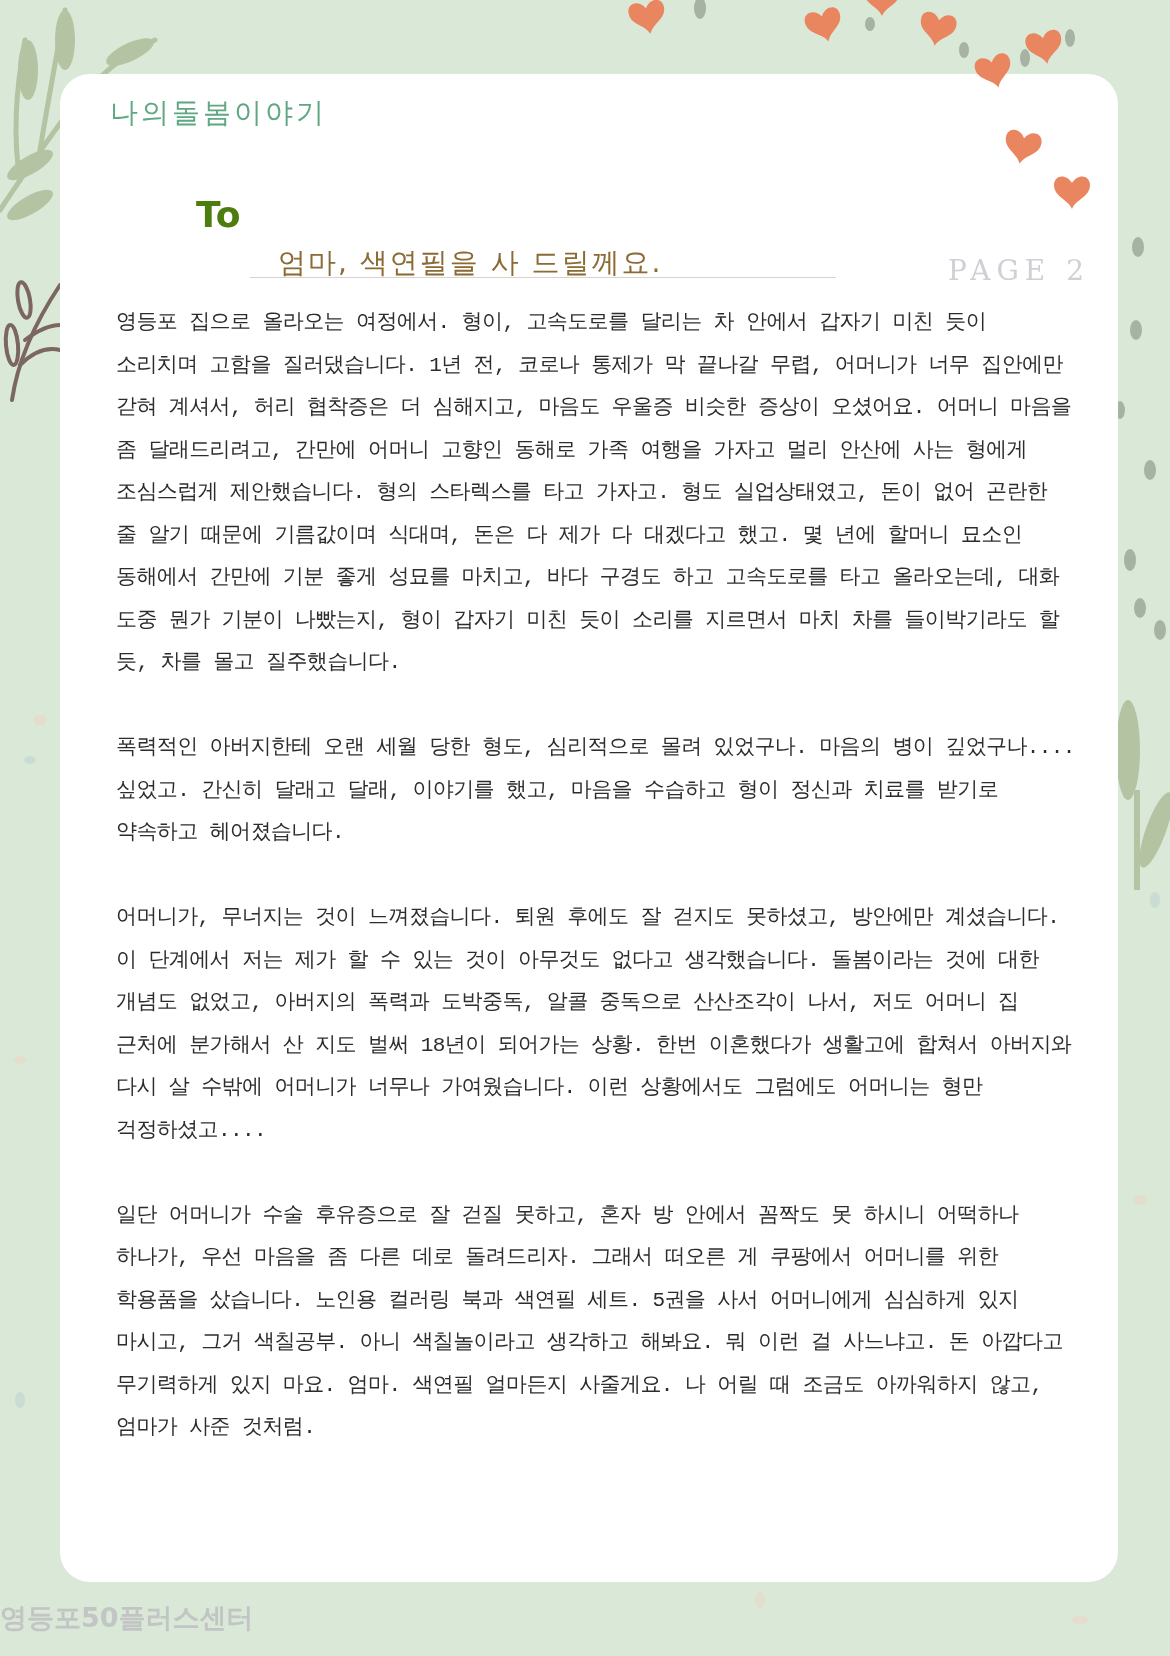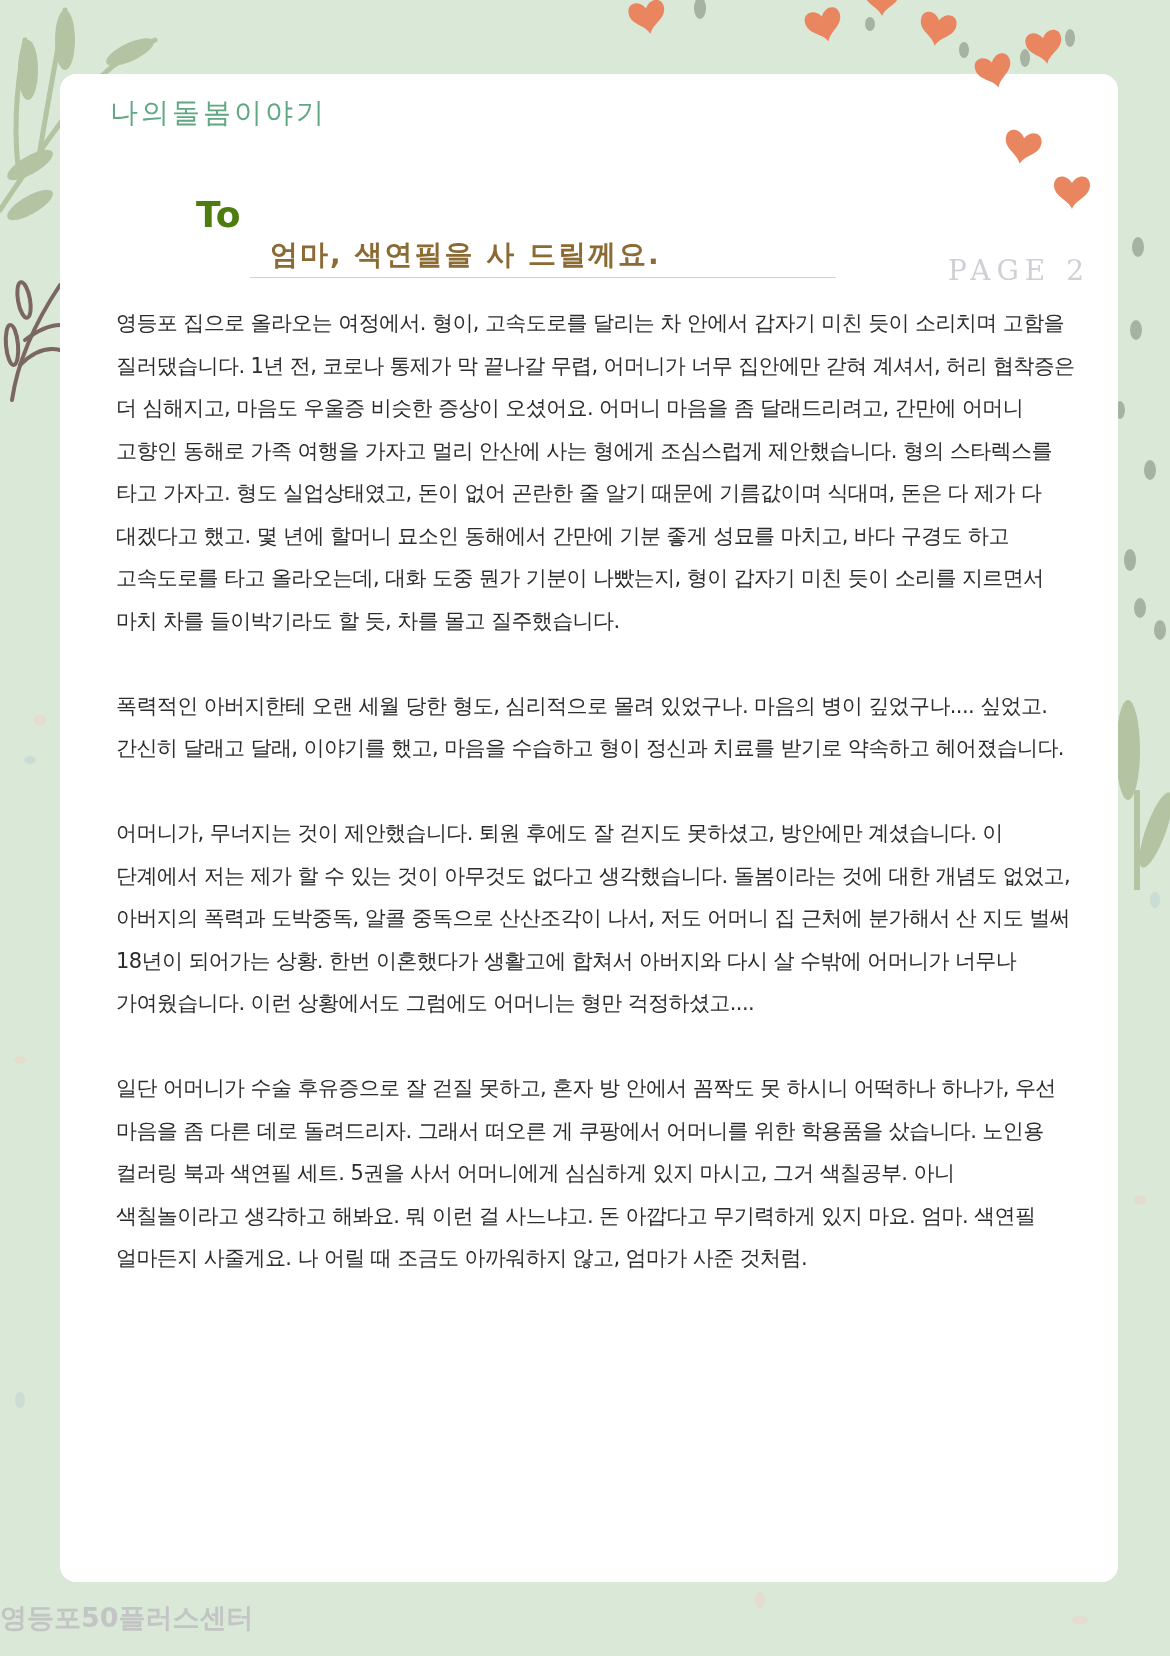--- a/index.html
+++ b/index.html
@@ -4,21 +4,21 @@
 <style>
   html, body { margin: 0; padding: 0; }
   body {
     width: 1170px; height: 1656px; position: relative; overflow: hidden;
     background: #dae8d8;
     font-family: "DejaVu Sans", "Liberation Sans", sans-serif;
   }
   .deco { position: absolute; pointer-events: none; }
   .card {
     position: absolute; left: 60px; top: 74px; width: 1058px; height: 1508px;
-    background: #ffffff; border-radius: 16px;
+    background: #ffffff; border-radius: 30px;
   }
   .series-title {
     position: absolute; left: 50px; top: 20px;
     color: #5fa882; font-size: 28px; letter-spacing: 3px;
     font-family: "DejaVu Sans", sans-serif;
   }
   .to-label {
     position: absolute; left: 136px; top: 120px;
     color: #4d7c0f; font-size: 36px; font-weight: bold;
     font-family: "DejaVu Sans", sans-serif;
@@ -36,21 +36,21 @@
     position: absolute; left: 888px; top: 180px;
     color: #cfcfd6; font-size: 28px; letter-spacing: 6px;
     font-family: "DejaVu Serif", "Liberation Serif", serif;
   }
   .body-text {
     position: absolute; left: 56px; top: 228px; width: 960px;
     color: #2c2c2c; font-size: 21px; line-height: 42.5px;
     font-family: "DejaVu Sans", "Liberation Sans", sans-serif;
     letter-spacing: -0.6px;
   }
-  .body-text p { margin: 0 0 42.5px 0; white-space: normal; word-break: keep-all; }
+  .body-text p { margin: 0 0 42.5px 0; white-space: normal; word-break: keep-all; font-family: Liberation Mono, monospace; }
   .footer-label {
     position: absolute; left: 0; right: 0; top: 1600px; 
     color: #c2c5c4; font-size: 27px; font-weight: bold;
     font-family: "DejaVu Sans", sans-serif;
   }
 </style>
 </head>
 <body>
 
 <svg class="deco" style="left:0;top:0" width="170" height="230" viewBox="0 0 170 230">
@@ -116,28 +116,28 @@
       <ellipse cx="30" cy="760" rx="6" ry="4"></ellipse>
       <ellipse cx="1155" cy="900" rx="5" ry="8"></ellipse>
       <ellipse cx="20" cy="1400" rx="5" ry="8"></ellipse>
     </g>
   </svg>
 </div>
 
 <main class="card">
   <div class="series-title">나의돌봄이야기</div>
   <div class="to-label">To</div>
-  <h1 class="letter-title" style="margin:4px;font-weight:bold;">엄마, 색연필을 사 드릴께요.</h1>
+  <h1 class="letter-title" style="margin:12px;font-weight:normal;">엄마, 색연필을 사 드릴께요.</h1>
   <div class="title-rule"></div>
   <div class="page-label">PAGE 2</div>
 
   <article class="body-text">
     <p>영등포 집으로 올라오는 여정에서. 형이, 고속도로를 달리는 차 안에서 갑자기 미친 듯이 소리치며 고함을 질러댔습니다. 1년 전, 코로나 통제가 막 끝나갈 무렵, 어머니가 너무 집안에만 갇혀 계셔서, 허리 협착증은 더 심해지고, 마음도 우울증 비슷한 증상이 오셨어요. 어머니 마음을 좀 달래드리려고, 간만에 어머니 고향인 동해로 가족 여행을 가자고 멀리 안산에 사는 형에게 조심스럽게 제안했습니다. 형의 스타렉스를 타고 가자고. 형도 실업상태였고, 돈이 없어 곤란한 줄 알기 때문에 기름값이며 식대며, 돈은 다 제가 다 대겠다고 했고. 몇 년에 할머니 묘소인 동해에서 간만에 기분 좋게 성묘를 마치고, 바다 구경도 하고  고속도로를 타고 올라오는데, 대화 도중 뭔가 기분이 나빴는지, 형이 갑자기 미친 듯이 소리를 지르면서 마치 차를 들이박기라도 할 듯, 차를 몰고 질주했습니다.</p>
     <p>폭력적인 아버지한테 오랜 세월 당한 형도, 심리적으로 몰려 있었구나. 마음의 병이 깊었구나.... 싶었고. 간신히 달래고 달래, 이야기를 했고, 마음을 수습하고 형이 정신과 치료를 받기로 약속하고 헤어졌습니다.</p>
-    <p>어머니가, 무너지는 것이 제안했습니다. 퇴원 후에도 잘 걷지도 못하셨고, 방안에만 계셨습니다. 이 단계에서 저는 제가 할 수 있는 것이 아무것도 없다고 생각했습니다. 돌봄이라는 것에 대한 개념도 없었고, 아버지의 폭력과 도박중독, 알콜 중독으로 산산조각이 나서, 저도 어머니 집 근처에 분가해서 산 지도 벌써 18년이 되어가는 상황. 한번 이혼했다가 생활고에 합쳐서 아버지와 다시 살 수밖에 어머니가 너무나 가여웠습니다. 이런 상황에서도 그럼에도 어머니는 형만 걱정하셨고....</p>
+    <p>어머니가, 무너지는 것이 느껴졌습니다. 퇴원 후에도 잘 걷지도 못하셨고, 방안에만 계셨습니다. 이 단계에서 저는 제가 할 수 있는 것이 아무것도 없다고 생각했습니다. 돌봄이라는 것에 대한 개념도 없었고, 아버지의 폭력과 도박중독, 알콜 중독으로 산산조각이 나서, 저도 어머니 집 근처에 분가해서 산 지도 벌써 18년이 되어가는 상황. 한번 이혼했다가 생활고에 합쳐서 아버지와 다시 살 수밖에 어머니가 너무나 가여웠습니다. 이런 상황에서도 그럼에도 어머니는 형만 걱정하셨고....</p>
     <p>일단 어머니가 수술 후유증으로 잘 걷질 못하고, 혼자 방 안에서 꼼짝도 못 하시니 어떡하나 하나가, 우선 마음을 좀 다른 데로 돌려드리자. 그래서 떠오른 게 쿠팡에서 어머니를 위한 학용품을 샀습니다. 노인용 컬러링 북과 색연필 세트. 5권을 사서 어머니에게 심심하게 있지 마시고, 그거 색칠공부. 아니 색칠놀이라고 생각하고 해봐요. 뭐 이런 걸 사느냐고. 돈 아깝다고 무기력하게 있지 마요. 엄마. 색연필 얼마든지 사줄게요. 나 어릴 때 조금도 아까워하지 않고, 엄마가 사준 것처럼.</p>
   </article>
 </main>
 
 <svg class="deco" style="left:0;top:0" width="1170" height="240" viewBox="0 0 1170 240">
   <defs>
     <path id="hrt" d="M0 14 C-4 4 -18 2 -18 -10 C-18 -20 -6 -22 0 -12 C6 -22 18 -20 18 -10 C18 2 4 4 0 14 Z"></path>
   </defs>
   <g fill="#e9855f">
     <use href="#hrt" transform="translate(648 20) rotate(-10)"></use>

